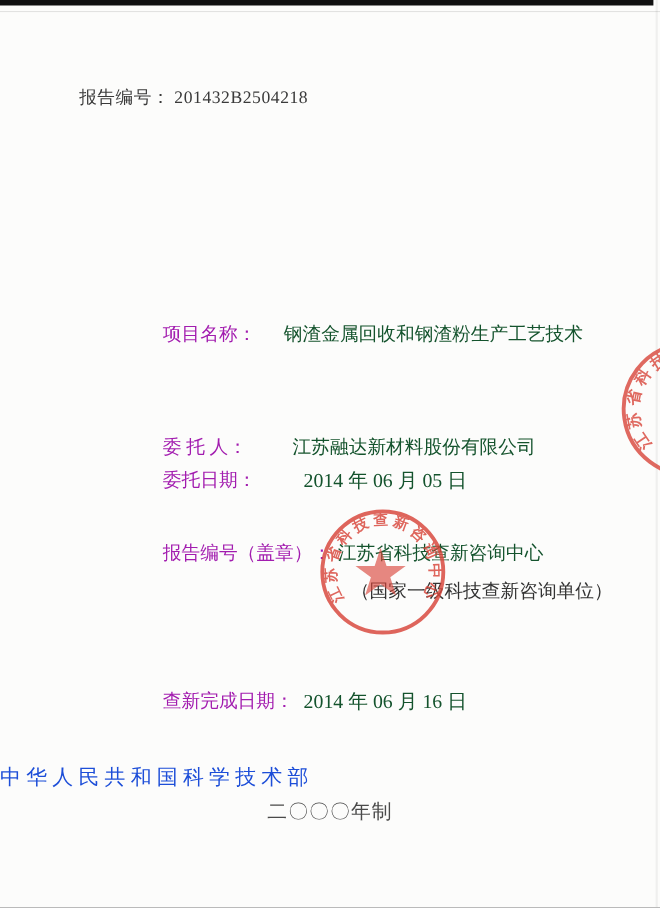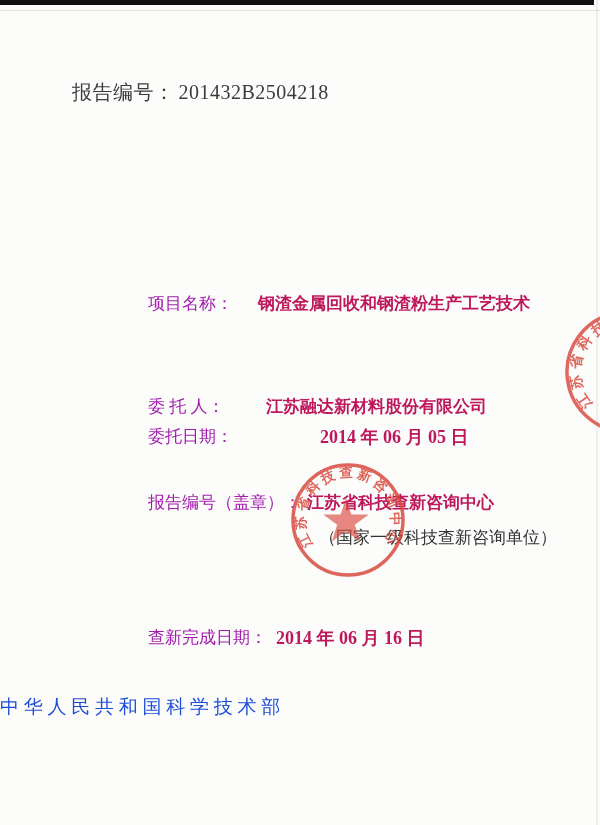--- a/index.html
+++ b/index.html
@@ -24,21 +24,21 @@
     width: 100%; height: 1px;
     background: rgba(0,0,0,0.10);
   }
   .scan-right-line {
     position: absolute; right: 2px; top: 0;
     width: 2px; height: 100%;
     background: rgba(0,0,0,0.05);
   }
   .report-no {
     position: absolute; left: 72px; top: 79px;
-    font-size: 20px; color: #3a3a3a;
+    font-size: 16px; color: #3a3a3a;
     letter-spacing: 0.5px;
     white-space: nowrap;
   }
   .report-no .num { margin-left: 4px; }
   .doc-title {
     position: absolute; left: 0; top: 160px;
     width: 100%;
     text-align: center;
     font-size: 38px;
     letter-spacing: 5px;
@@ -47,30 +47,30 @@
   }
   .field-row {
     position: absolute;
     left: 148px;
     font-size: 17px;
     white-space: nowrap;
   }
   .field-label { color: #a21caf; }
   .field-value {
     position: absolute;
-    font-weight: bold;
-    color: #be185d;
+    font-weight: normal;
+    color: #14532d;
     white-space: nowrap;
   }
   .row-project { top: 292px; }
   .row-project .field-value { left: 110px; top: 0; }
   .row-client  { top: 359px; margin-top: 36px; }
   .row-client .field-value { left: 118px; top: 0; }
   .row-edate   { top: 425px; }
-  .row-edate .field-value { left: 128px; top: 0; font-size: 18px; margin-left: 44px; }
+  .row-edate .field-value { left: 128px; top: 0; font-size: 18px; }
   .row-agency  { top: 491px; display: flex; gap: 6px; }
   .row-agency .field-value { position: static; }
   .agency-line2 {
     position: absolute; left: 294px; top: 526px;
     font-size: 17px; color: #333;
     white-space: nowrap;
     margin-left: 25px;
   }
   .row-cdate   { top: 580px; margin-top: 46px; }
   .row-cdate .field-value { left: 128px; top: 0; font-size: 18px; }
@@ -129,20 +129,21 @@
     <span class="field-value">江苏省科技查新咨询中心</span>
   </div>
   <div class="agency-line2">（国家一级科技查新咨询单位）</div>
 
   <div class="field-row row-cdate">
     <span class="field-label">查新完成日期：</span>
     <span class="field-value">2014 年 06 月 16 日</span>
   </div>
 
   <div class="footer-ministry">中 华 人 民 共 和 国 科 学 技 术 部</div>
+  <div class="footer-edition">二〇〇〇年制</div>
 
   <svg class="seal seal-center" width="124" height="124" viewBox="0 0 124 124">
     <g opacity="0.82">
       <circle cx="62" cy="62" r="55" fill="none" stroke="#d8453a" stroke-width="3.5"></circle>
       <polygon transform="translate(60 64)" points="0,-24 -5.4,-7.4 -22.8,-7.4 -8.8,2.8 -14.1,19.4 0,9.2 14.1,19.4 8.8,2.8 22.8,-7.4 5.4,-7.4" fill="#d8453a" fill-opacity="0.78"></polygon>
       <path id="sealArcCenter" d="M 26.8 86.7 A 43 43 0 1 1 97.2 86.7" fill="none"></path>
       <text font-size="13.5" fill="#d8453a">
         <textPath href="#sealArcCenter" startOffset="0" textLength="184" lengthAdjust="spacing">江苏省科技查新咨询中心</textPath>
       </text>
     </g>

